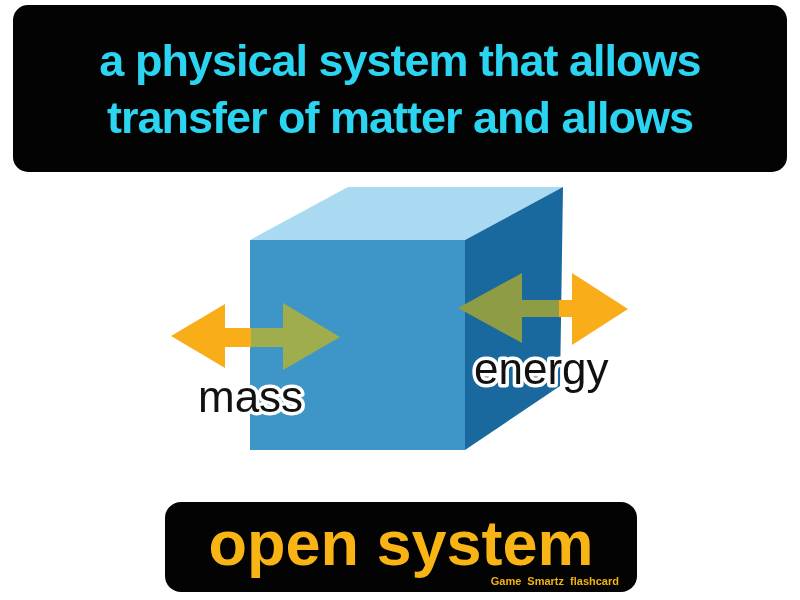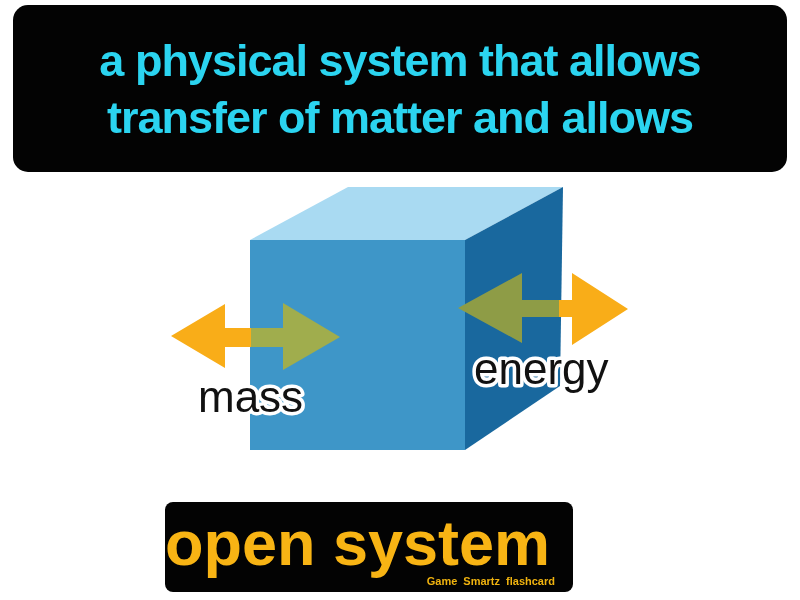--- a/index.html
+++ b/index.html
@@ -55,26 +55,27 @@
     stroke-width: 7px;
     paint-order: stroke;
     stroke-linejoin: round;
   }
 
   
   .term-banner {
     position: absolute;
     left: 165px;
     top: 502px;
-    width: 408px;
+    width: 472px;
     height: 90px;
     background: #030303;
-    border-radius: 8px;
+    border-radius: 16px;
     display: flex;
     align-items: center;
+    justify-content: center;
   }
   .term-text {
     color: #f8b414;
     font-size: 63px;
     font-weight: bold;
     letter-spacing: 0px;
     white-space: nowrap;
     margin-top: -8px;
   }
   .credit-text {

